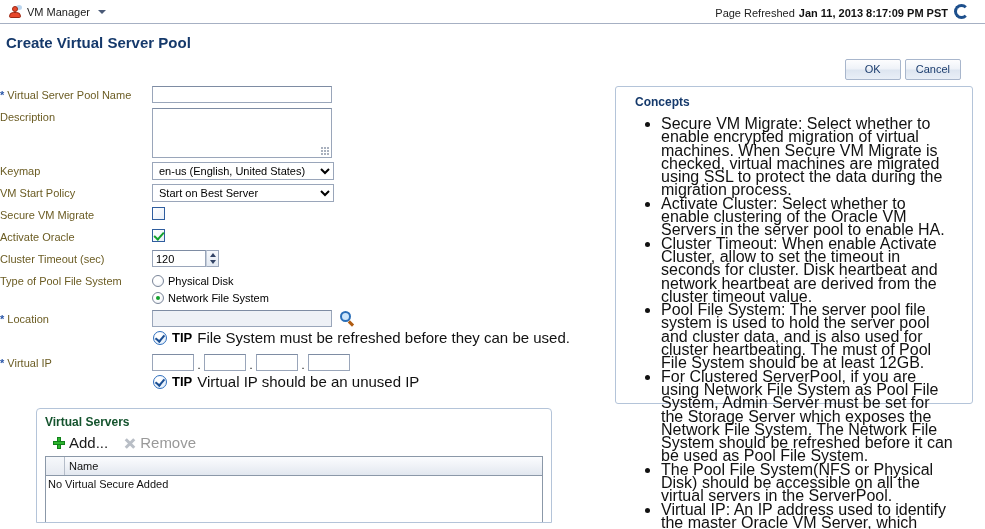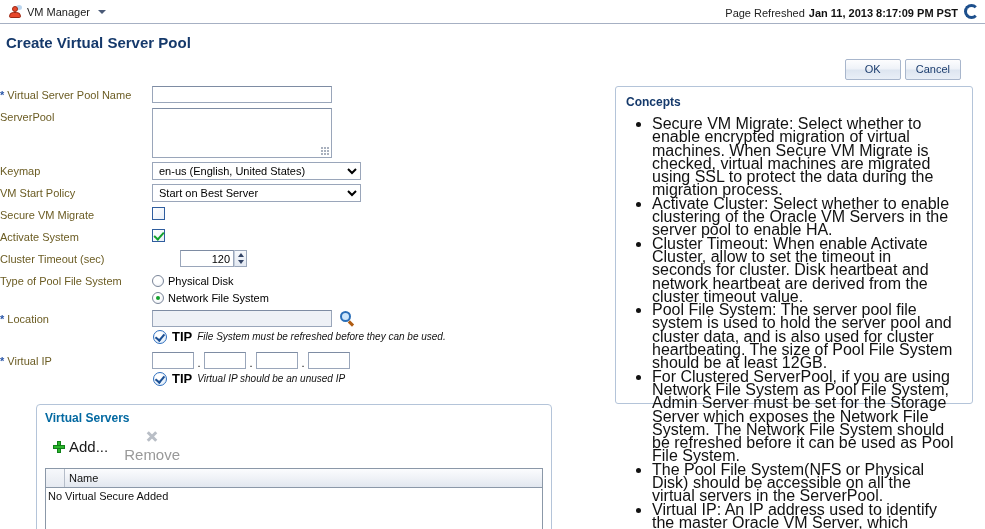--- a/index.html
+++ b/index.html
@@ -17,21 +17,21 @@
   }
 
   
   .topbar {
     height: 24px;
     box-sizing: border-box;
     border-bottom: 1px solid #a6b0c3;
     display: flex;
     align-items: center;
     justify-content: space-between;
-    padding: 0 6px 0 8px;
+    padding: 0 16px 0 8px;
     background: #ffffff;
   }
   .topbar-left {
     display: flex;
     align-items: center;
     gap: 5px;
   }
   .user-icon {
     width: 14px; height: 14px;
     position: relative;
@@ -189,21 +189,21 @@
     width: 9px; height: 9px;
     background-image:
       radial-gradient(circle at 1px 1px, #9aa3b2 0.8px, transparent 1px);
     background-size: 3px 3px;
     opacity: .85;
   }
 
   select.sel {
     font-family: "Liberation Sans", sans-serif;
     font-size: 11px;
-    width: 209px;
+    width: 182px;
     height: 18px;
     box-sizing: border-box;
     border: 1px solid #9aa6ba;
     background: #ffffff;
     color: #000;
     padding: 0 2px;
   }
 
   .cb {
     width: 13px; height: 13px;
@@ -223,24 +223,23 @@
     border-width: 0 2px 2px 0;
     transform: rotate(42deg);
   }
 
   .spin-wrap {
     display: inline-flex;
     align-items: stretch;
   }
   .spin-input {
     width: 54px;
-    text-align: right;
+    text-align: left;
     padding-right: 4px;
     border-right: none;
-    margin-left: 28px;
   }
   .spin-btns {
     width: 13px;
     display: flex;
     flex-direction: column;
     border: 1px solid #9aa6ba;
     border-left: 1px solid #c3ccda;
     box-sizing: border-box;
     background: linear-gradient(to bottom, #f7f9fc, #e3e9f2);
   }
@@ -337,21 +336,21 @@
     width: 4px; height: 7px;
     border: solid #1b4f93;
     border-width: 0 2px 2px 0;
     transform: rotate(40deg);
   }
   .tip-word {
     font-weight: bold;
     font-size: 13px;
     color: #000;
   }
-  .tip-text { font-size: 10px; color: #111; font-style: italic; }
+  .tip-text { font-size: 15px; color: #111; }
 
   .ip-row { display: flex; align-items: center; gap: 0; }
   .ip-oct {
     width: 42px;
     height: 17px;
     box-sizing: border-box;
     border: 1px solid #9aa6ba;
     border-top-color: #7e8ca3;
     background: #fff;
     font-family: "Liberation Sans", sans-serif;
@@ -373,38 +372,38 @@
     width: 516px;
     box-sizing: border-box;
     border: 1px solid #b4c4d9;
     border-radius: 4px 4px 0 0;
     background: #ffffff;
     padding: 6px 8px 0 8px;
   }
   .vs-title {
     font-size: 12px;
     font-weight: bold;
-    color: #0369a1;
+    color: #14532d;
     margin-bottom: 5px;
   }
   .vs-toolbar {
     display: flex;
     align-items: center;
     gap: 16px;
     padding-left: 8px;
     margin-bottom: 5px;
   }
   .tb-item {
     display: flex;
     align-items: center;
     gap: 4px;
     font-size: 15px;
     color: #1a1a1a;
   }
-  .tb-item.disabled { color: #999; flex-direction: column; }
+  .tb-item.disabled { color: #999; }
   .plus-icon {
     width: 12px; height: 12px;
     position: relative;
     display: inline-block;
   }
   .plus-icon::before, .plus-icon::after {
     content: "";
     position: absolute;
     background: #2db52d;
     border: 1px solid #11801a;
@@ -493,21 +492,21 @@
       <div class="form-label">
         <span class="req">*</span>
         <span>Virtual Server Pool Name</span>
       </div>
       <div class="form-field">
         <input class="txt name-input" type="text" value="" style="">
       </div>
     </div>
 
     <div class="form-row">
-      <div class="form-label">ServerPool</div>
+      <div class="form-label">Description</div>
       <div class="form-field">
         <div class="desc-box">
           <span class="resize-grip"></span>
         </div>
       </div>
     </div>
 
     <div class="form-row">
       <div class="form-label">Keymap</div>
       <div class="form-field">
@@ -527,21 +526,21 @@
     </div>
 
     <div class="form-row">
       <div class="form-label">Secure VM Migrate</div>
       <div class="form-field">
         <span class="cb"></span>
       </div>
     </div>
 
     <div class="form-row">
-      <div class="form-label">Activate System</div>
+      <div class="form-label">Activate Oracle</div>
       <div class="form-field">
         <span class="cb checked"></span>
       </div>
     </div>
 
     <div class="form-row">
       <div class="form-label">Cluster Timeout (sec)</div>
       <div class="form-field">
         <span class="spin-wrap">
           <input class="txt spin-input" type="text" value="120" style="">
@@ -630,27 +629,27 @@
         </div>
         <div class="vs-tbody">
           <div>No Virtual Secure Added</div>
         </div>
       </div>
     </div>
 
   </div>
 
   <div class="right-col">
-    <div style="border:1px solid #b4c4d9;border-radius:3px;background:#fff;padding:8px 10px 10px 10px;height:318px;box-sizing:border-box;">
+    <div style="border:1px solid #b4c4d9;border-radius:3px;background:#fff;padding:8px 10px 10px 19px;height:318px;box-sizing:border-box;">
       <div style="font-size:12px;font-weight:bold;color:#15396b;margin-bottom:8px;">Concepts</div>
       <ul style="margin:8px;padding-left:18px;font-size:16px;line-height:13.3px;color:#111;">
         <li>Secure VM Migrate: Select whether to enable encrypted migration of virtual machines. When Secure VM Migrate is checked, virtual machines are migrated using SSL to protect the data during the migration process.</li>
         <li>Activate Cluster: Select whether to enable clustering of the Oracle VM Servers in the server pool to enable HA.</li>
         <li>Cluster Timeout: When enable Activate Cluster, allow to set the timeout in seconds for cluster. Disk heartbeat and network heartbeat are derived from the cluster timeout value.</li>
-        <li>Pool File System: The server pool file system is used to hold the server pool and cluster data, and is also used for cluster heartbeating. The size of Pool File System should be at least 12GB.</li>
+        <li>Pool File System: The server pool file system is used to hold the server pool and cluster data, and is also used for cluster heartbeating. The must of Pool File System should be at least 12GB.</li>
         <li>For Clustered ServerPool, if you are using Network File System as Pool File System, Admin Server must be set for the Storage Server which exposes the Network File System. The Network File System should be refreshed before it can be used as Pool File System.</li>
         <li>The Pool File System(NFS or Physical Disk) should be accessible on all the virtual servers in the ServerPool.</li>
         <li>Virtual IP: An IP address used to identify the master Oracle VM Server, which controls the other Oracle VM Server in the server pool.</li>
       </ul>
     </div>
   </div>
 
 </div>
 
 </body></html>

